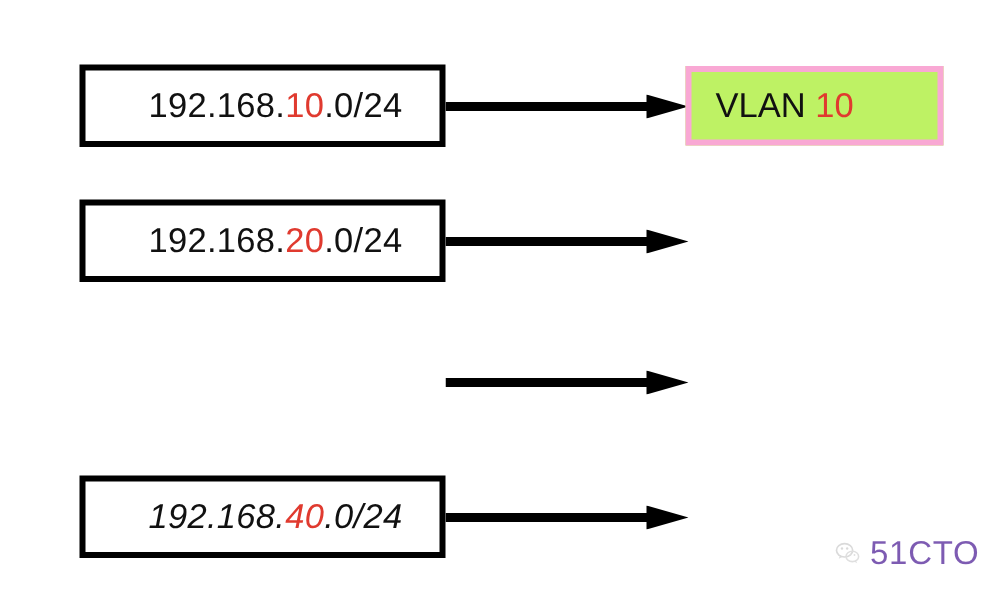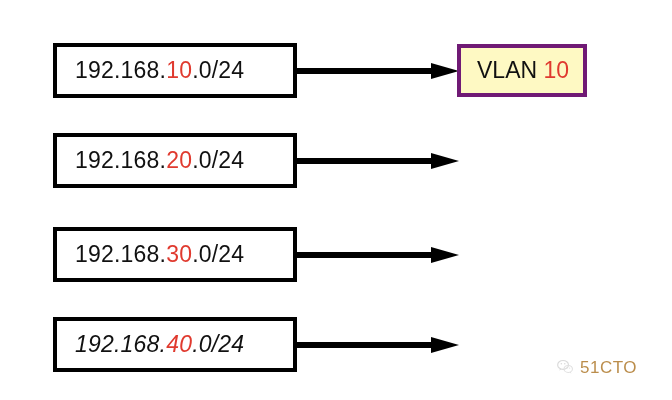--- a/index.html
+++ b/index.html
@@ -46,32 +46,33 @@
     display: flex;
     align-items: center;
   }
   .subnet-text {
     padding-left: 18px;
     font-size: 23px;
     line-height: 1;
     color: #111111;
     letter-spacing: 0.2px;
     white-space: nowrap;
+    margin-left: 24px;
   }
 
   
   .vlan-box {
     position: absolute;
     left: 457px;
     top: 1px;
-    width: 130px;
+    width: 172px;
     height: 53px;
     box-sizing: border-box;
-    border: 4px solid #701a75;
-    background: #fef9c3;
+    border: 4px solid #f9a8d4;
+    background: #bef264;
     display: flex;
     align-items: center;
   }
   .vlan-text {
     padding-left: 16px;
     font-size: 23px;
     line-height: 1;
     color: #111111;
     white-space: nowrap;
   }
@@ -99,22 +100,22 @@
     align-items: center;
     gap: 6px;
     opacity: 0.72;
   }
   .wm-icon {
     width: 18px;
     height: 18px;
     display: block;
   }
   .wm-text {
-    font-size: 17px;
-    color: #a16207;
+    font-size: 22px;
+    color: #4c1d95;
     letter-spacing: 0.5px;
     line-height: 1;
   }
 </style>
 </head>
 <body>
 
 <div id="canvas">
 
   <div class="row row-1">
@@ -138,23 +139,20 @@
     </div>
     <div class="arrow">
       <svg width="162" height="16" viewBox="0 0 162 16">
         <rect x="0" y="5" width="140" height="6" fill="#000000"></rect>
         <polygon points="134,0 162,8 134,16" fill="#000000"></polygon>
       </svg>
     </div>
   </div>
 
   <div class="row row-3">
-    <div class="subnet-box">
-      <div class="subnet-text"><span>192.168.</span><span class="accent">30</span><span>.0/24</span></div>
-    </div>
     <div class="arrow">
       <svg width="162" height="16" viewBox="0 0 162 16">
         <rect x="0" y="5" width="140" height="6" fill="#000000"></rect>
         <polygon points="134,0 162,8 134,16" fill="#000000"></polygon>
       </svg>
     </div>
   </div>
 
   <div class="row row-4">
     <div class="subnet-box">

